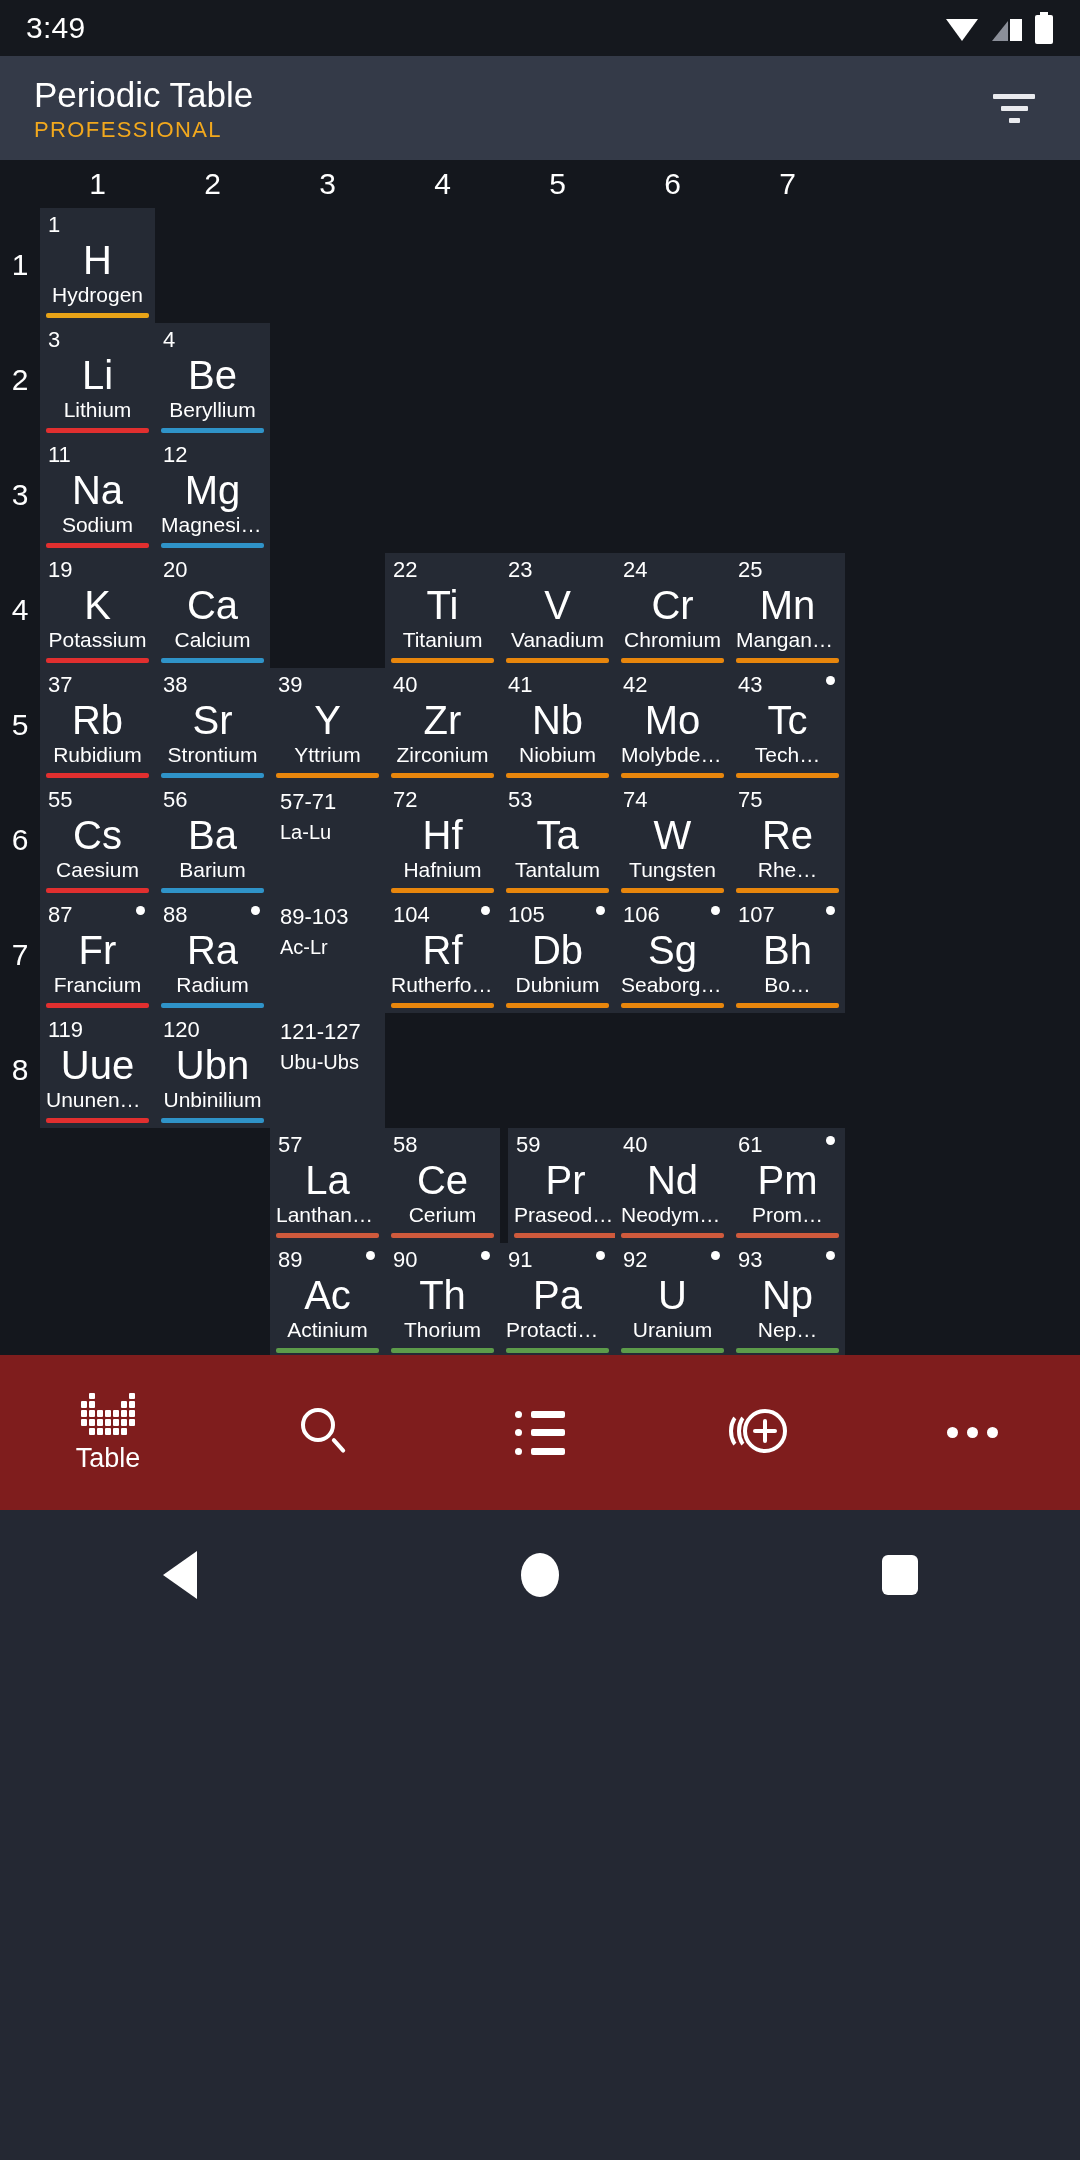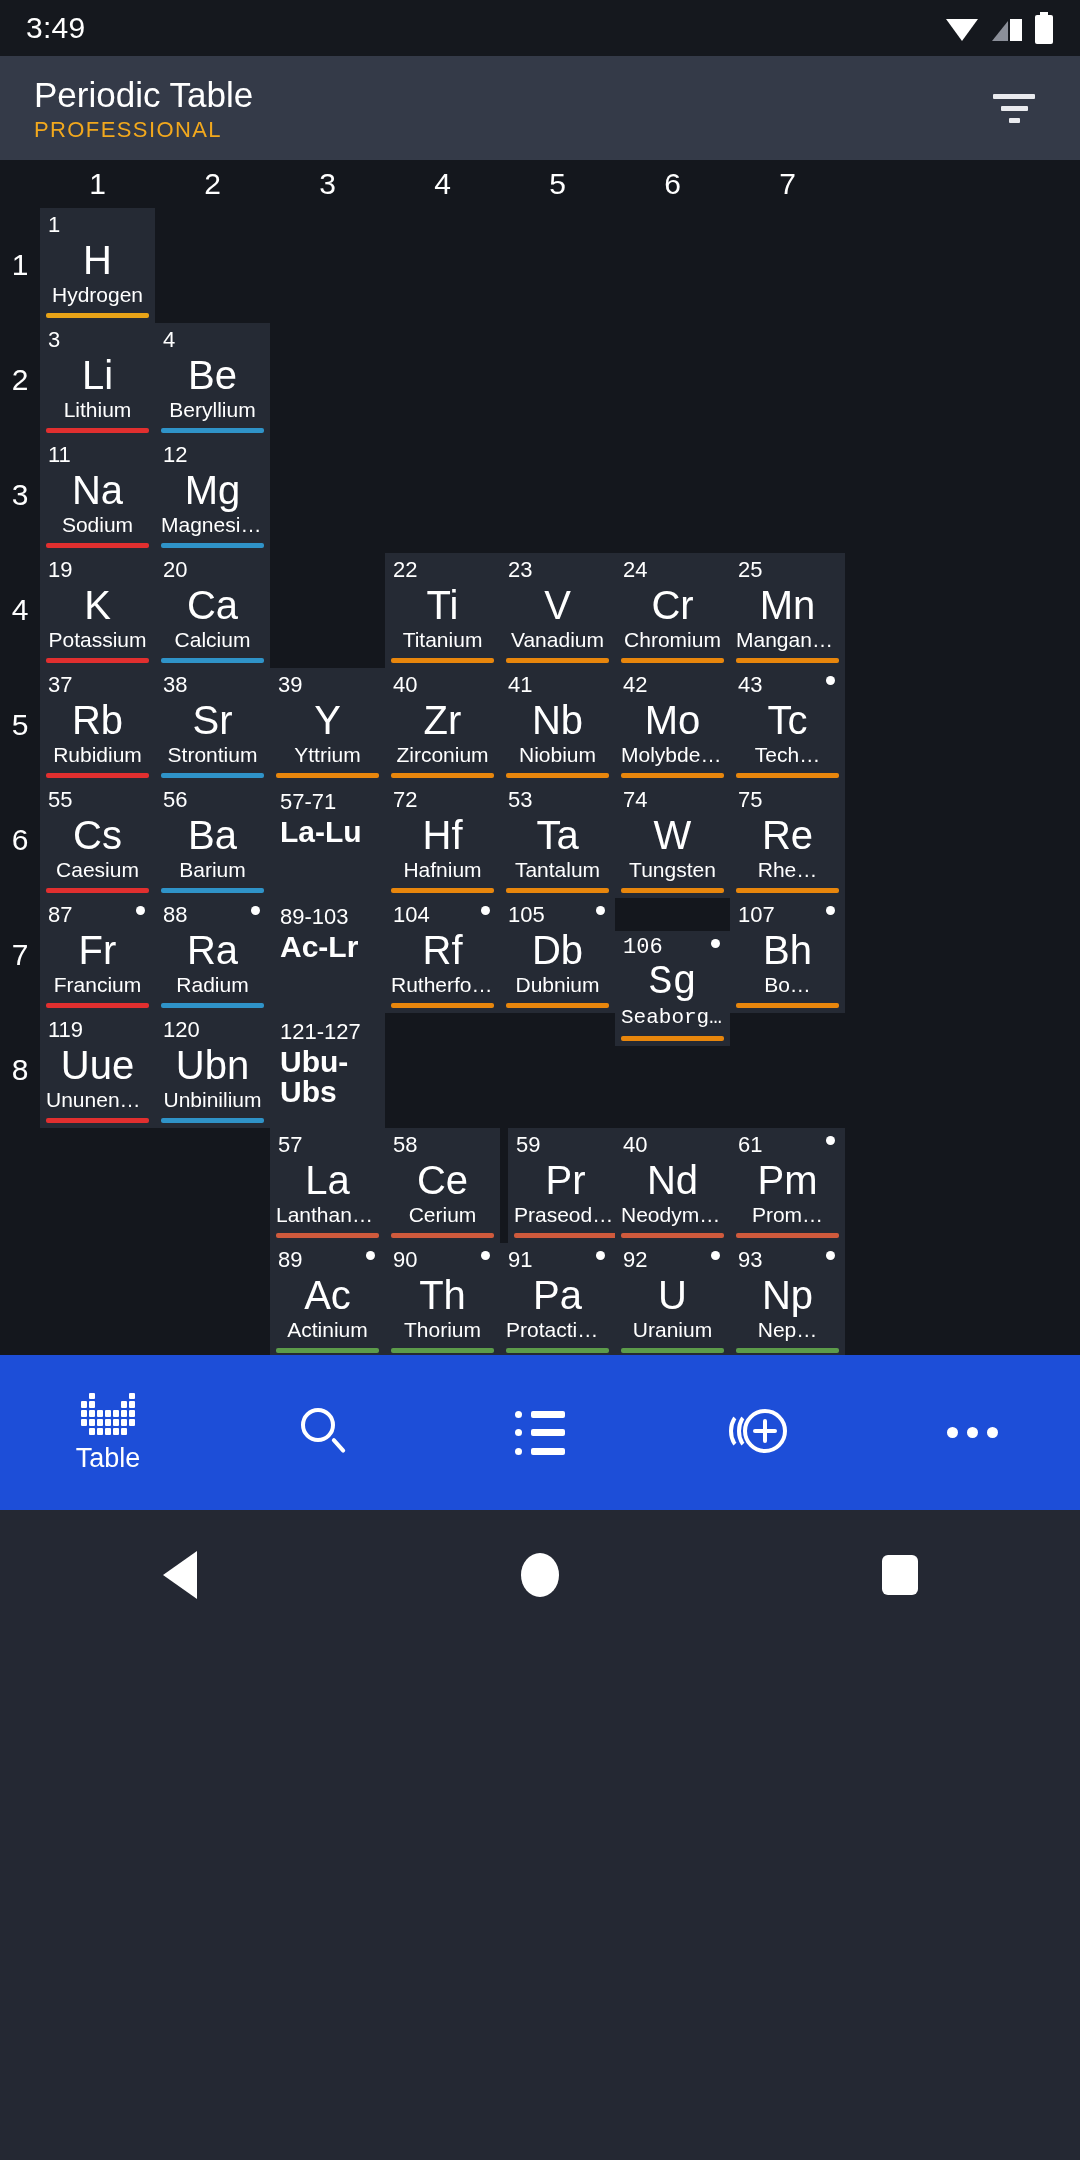--- a/index.html
+++ b/index.html
@@ -88,26 +88,26 @@
     position:absolute; left:6px; bottom:5px; width:103px; height:5px;
     border-radius:2px;
   }
   .cell .dot{
     position:absolute; right:10px; top:8px;
     width:9px; height:9px; border-radius:50%; background:#ffffff;
   }
   
   .cell.range{ padding:4px 6px 0 8px; }
   .cell.range .num{ font-size:22px; line-height:30px; }
-  .cell.range .sub{ font-size:30px; color:#ffffff; line-height:30px; display:block; padding-left:2px;font-weight:bold;}
+  .cell.range .sub{ font-size:20px; color:#ffffff; line-height:30px; display:block; padding-left:2px;}
 
   
   .bottomnav{
     position:absolute; left:0; top:1355px; width:1080px; height:155px;
-    background:#1d4ed8; display:flex; align-items:center;
+    background:#7f1d1d; display:flex; align-items:center;
   }
   .navitem{
     flex:1; height:155px;
     display:flex; flex-direction:column; align-items:center; justify-content:center;
     gap:8px;
   }
   .navitem .lbl{ font-size:27px; color:#ffffff; line-height:30px;}
 
   
   .ico-table{ width:54px; height:42px; display:grid;
@@ -383,21 +383,21 @@
         <span class="bar" style="background: rgb(232, 134, 12);"></span>
         <span class="dot"></span>
       </div>
       <div class="cell" style="left: 460px; top: 690px;">
         <span class="num">105</span>
         <span class="sym">Db</span>
         <span class="nm">Dubnium</span>
         <span class="bar" style="background: rgb(232, 134, 12);"></span>
         <span class="dot"></span>
       </div>
-      <div class="cell" style="left: 575px; top: 723px; font-family: Liberation Mono, monospace;">
+      <div class="cell" style="left: 575px; top: 690px;">
         <span class="num">106</span>
         <span class="sym">Sg</span>
         <span class="nm">Seaborgium</span>
         <span class="bar" style="background: rgb(232, 134, 12);"></span>
         <span class="dot"></span>
       </div>
       <div class="cell" style="left: 690px; top: 690px;">
         <span class="num">107</span>
         <span class="sym">Bh</span>
         <span class="nm">Bo…</span>

